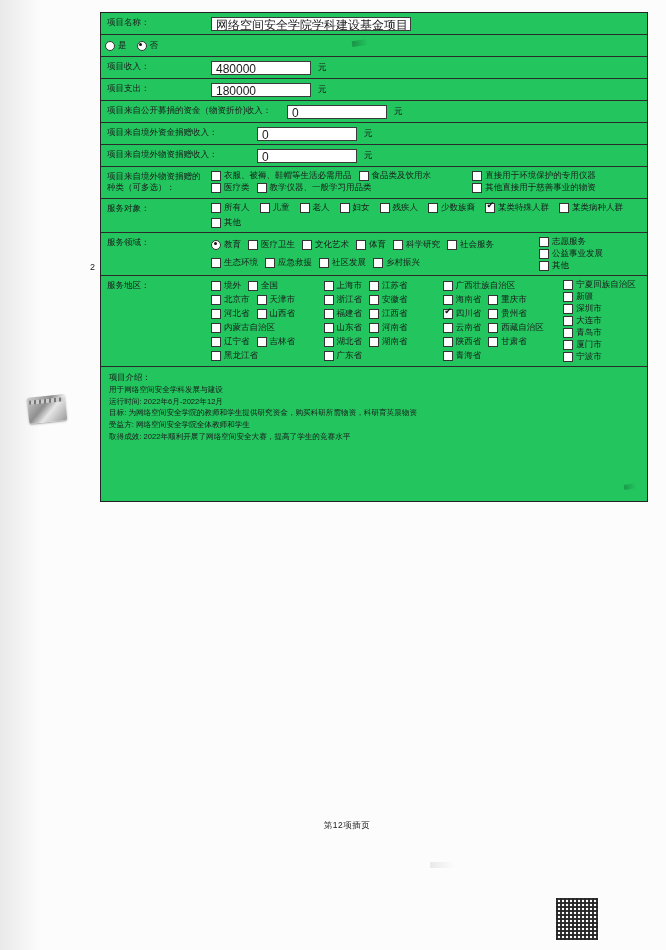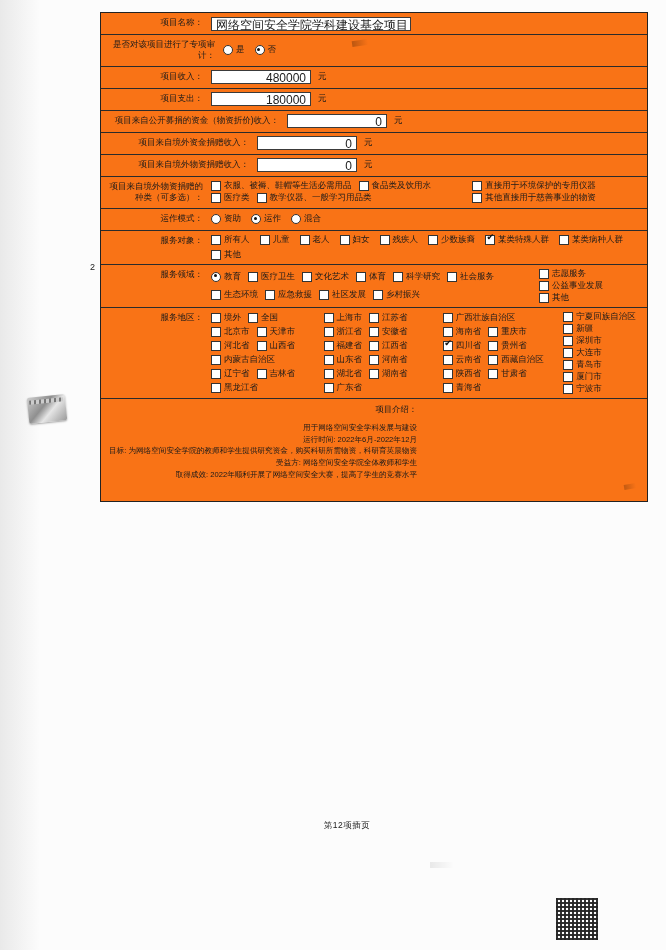--- a/index.html
+++ b/index.html
@@ -34,23 +34,22 @@
     position:absolute; left:2px; top:3px; width:34px; height:4px;
     background:repeating-linear-gradient(90deg,#777 0 2px,#ccc 2px 5px);
   }
 
   
   .form {
     position: absolute;
     left: 100px; top: 12px;
     width: 548px; height: 490px;
     border: 1.5px solid #222;
-    background: #f97316;
+    background: #22c55e;
     box-sizing: border-box;
-    text-align: right;
   }
   .row {
     display: flex;
     border-bottom: 1px solid #2b2b2b;
     min-height: 22px;
     box-sizing: border-box;
     align-items: stretch;
   }
   .row:last-child { border-bottom: none; }
   .label {
@@ -131,21 +130,21 @@
   }
 
   .stack { display:flex; gap:3px; width:100%; }
   .line { display:flex; flex-wrap:wrap; align-items:center; }
 
   .intro {
     padding: 4px 6px 5px 8px;
     font-size: 7.6px;
     line-height: 1.55;
   }
-  .intro .t { font-size: 8.3px; margin-bottom: 6px; }
+  .intro .t { font-size: 8.3px; margin-bottom: 0; }
 
   .side-num {
     position: absolute;
     left: 90px; top: 262px;
     font-size: 9px;
   }
 
   .footer-note {
     position: absolute;
     left: 14px; top: 820px;
@@ -192,21 +191,20 @@
   <div class="form">
 
     <div class="row">
       <div class="label">项目名称：</div>
       <div class="field">
         <span class="input w-title">网络空间安全学院学科建设基金项目（2022年）</span>
       </div>
     </div>
 
     <div class="row">
-      <div class="label wide">是否对该项目进行了专项审计：</div>
       <div class="field">
         <span class="radio">
           <span class="dot"></span>
           <span>是</span>
         </span>
         <span class="radio">
           <span class="dot on"></span>
           <span>否</span>
         </span>
       </div>
@@ -281,37 +279,20 @@
             </span>
             <span class="cb">
               <span class="box"></span>
               <span>其他直接用于慈善事业的物资</span>
             </span>
           </div>
         </div>
       </div>
     </div>
 
-    <div class="row">
-      <div class="label">运作模式：</div>
-      <div class="field">
-        <span class="radio">
-          <span class="dot"></span>
-          <span>资助</span>
-        </span>
-        <span class="radio">
-          <span class="dot on"></span>
-          <span>运作</span>
-        </span>
-        <span class="radio">
-          <span class="dot"></span>
-          <span>混合</span>
-        </span>
-      </div>
-    </div>
 
     <div class="row">
       <div class="label">服务对象：</div>
       <div class="field">
         <span class="cb">
             <span class="box"></span>
             <span>所有人</span>
           </span>
         <span class="cb">
             <span class="box"></span>

